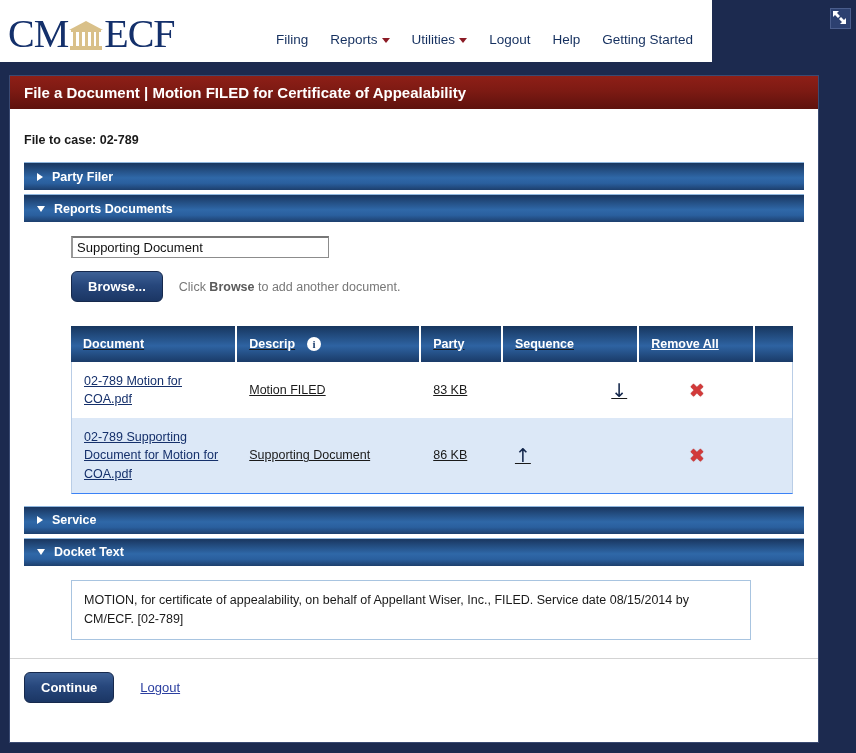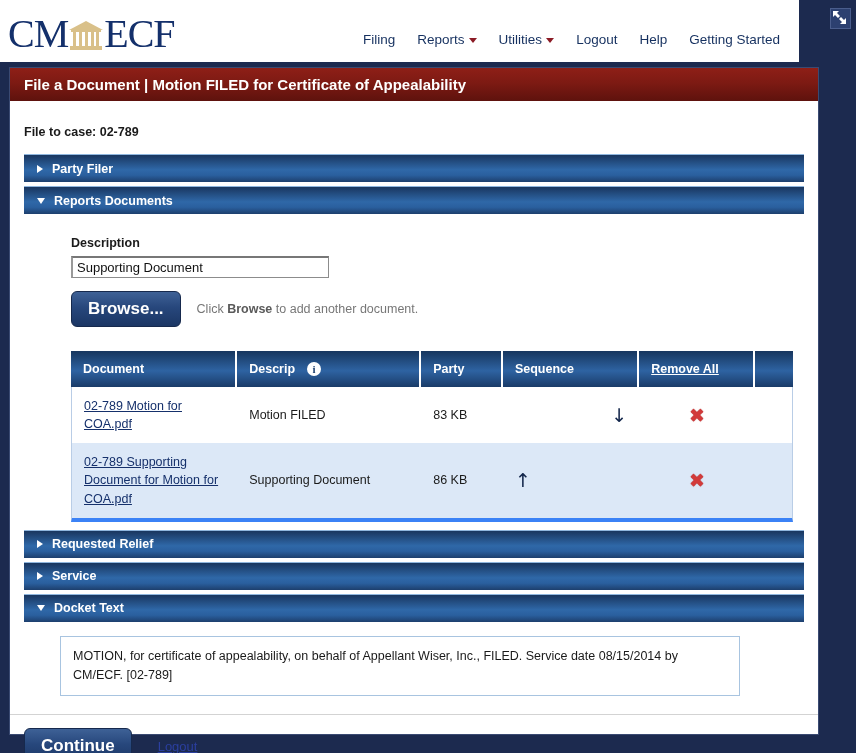--- a/index.html
+++ b/index.html
@@ -14,21 +14,21 @@
     background: #1c2a4f;
     font-family: "Liberation Sans", sans-serif;
     font-size: 13px;
     color: #1a1a1a;
   }
 
   
   .masthead {
     position: absolute;
     left: 0; top: 0;
-    width: 799px; height: 62px;
+    width: 712px; height: 62px;
     background: #ffffff;
     border-bottom: 1px solid #c9c9c9;
   }
   .logo {
     position: absolute;
     left: 8px; top: 14px;
     display: flex;
     align-items: center;
     font-family: "Liberation Serif", serif;
     font-size: 40px;
@@ -105,21 +105,21 @@
 
   
   .page-bg {
     position: absolute;
     left: 0; top: 62px;
     width: 856px; height: 691px;
     background: #1c2a4f;
   }
   .panel {
     position: absolute;
-    left: 10px; top: 68px;
+    left: 10px; top: 76px;
     width: 808px;
     height: 666px;
     background: #ffffff;
     box-shadow: 0 0 0 1px #3a4a72;
   }
   .expand-btn {
     position: absolute;
     right: 5px; top: 8px;
     width: 19px; height: 19px;
     background: #2c4070;
@@ -209,39 +209,40 @@
     display: flex;
     align-items: center;
     margin: 13px 0 0 47px;
   }
   .btn-blue {
     background: linear-gradient(to bottom, #3e6196 0%, #27477c 45%, #1b3664 100%);
     border: 1px solid #16294d;
     border-radius: 6px;
     color: #ffffff;
     font-weight: bold;
-    font-size: 17px;
+    font-size: 13px;
     padding: 7px 16px;
     cursor: pointer;
     font-family: "Liberation Sans", sans-serif;
   }
   .browse-hint {
     margin-left: 16px;
     color: #777777;
     font-size: 12.5px;
   }
   .browse-hint b { color: #5a5a5a; }
 
   
   .doc-table {
     margin: 24px 0 0 47px;
     width: 722px;
     border-collapse: separate;
     border-spacing: 0;
     font-size: 12.5px;
+    text-decoration: underline;
   }
   .doc-table th {
     background: linear-gradient(to bottom, #1b3career 0%, #2b5d98 50%, #16325c 100%);
     background: linear-gradient(to bottom, #17365e 0%, #2e63a2 55%, #1a3b68 100%);
     color: #ffffff;
     font-weight: bold;
     text-align: left;
     height: 36px;
     padding: 0 12px;
     border-right: 2px solid #ffffff;
@@ -276,21 +277,21 @@
   .doc-table td {
     padding: 10px 12px;
     vertical-align: middle;
     font-size: 12.5px;
     color: #1a1a1a;
     border-right: none;
   }
   .doc-table tr.row-odd td { background: #ffffff; }
   .doc-table tr.row-even td { background: #dce8f7; }
   .doc-table tbody tr td:last-child { border-right: 1px solid #b9cde6; }
-  .doc-table tbody tr:last-child td { border-bottom: 4px solid #3b82f6; }
+  .doc-table tbody tr:last-child td { border-bottom: 1px solid #3b82f6; }
   .doc-table tbody tr td:first-child { border-left: 1px solid #b9cde6; }
   .doc-link {
     color: #15306b;
     text-decoration: underline;
     cursor: pointer;
     line-height: 1.45;
   }
   .col-doc { width: 180px; }
   .col-desc { width: 208px; }
   .col-size { width: 68px; text-align: left; }
@@ -311,21 +312,21 @@
     font-size: 19px;
     font-weight: bold;
     line-height: 1;
     cursor: pointer;
     font-family: "DejaVu Sans", sans-serif;
     text-shadow: 0 0 1px #9a2020;
   }
 
   
   .docket-box {
-    margin: 14px 14px 0 36px;
+    margin: 14px 14px 0 47px;
     width: 680px;
     min-height: 46px;
     box-sizing: border-box;
     border: 1px solid #a8c4e0;
     background: #ffffff;
     padding: 10px 12px;
     font-size: 12.5px;
     line-height: 1.55;
     color: #1a1a1a;
   }
@@ -406,21 +407,20 @@
       </div>
       <div class="sec-gap"></div>
 
       <div class="sec-head">
         <span class="tri down"></span>
         <span>Reports Documents</span>
       </div>
 
       <div class="upload-body">
 
-        <div class="field-label">Description</div>
 
         <input class="desc-input" type="text" value="Supporting Document" style="">
 
         <div class="browse-row">
           <button class="btn-blue">Browse...</button>
           <span class="browse-hint"><span>Click </span><b>Browse</b><span> to add another document.</span></span>
         </div>
 
         <table class="doc-table">
           <thead>
@@ -471,24 +471,20 @@
                 <span class="x-icon">✖</span>
               </td>
               <td class="col-pad"></td>
             </tr>
           </tbody>
         </table>
       </div>
 
       <div class="sec-gap"></div>
 
-      <div class="sec-head">
-        <span class="tri right"></span>
-        <span>Requested Relief</span>
-      </div>
       <div class="sec-gap"></div>
 
       <div class="sec-head">
         <span class="tri right"></span>
         <span>Service</span>
       </div>
       <div class="sec-gap"></div>
 
       <div class="sec-head">
         <span class="tri down"></span>

